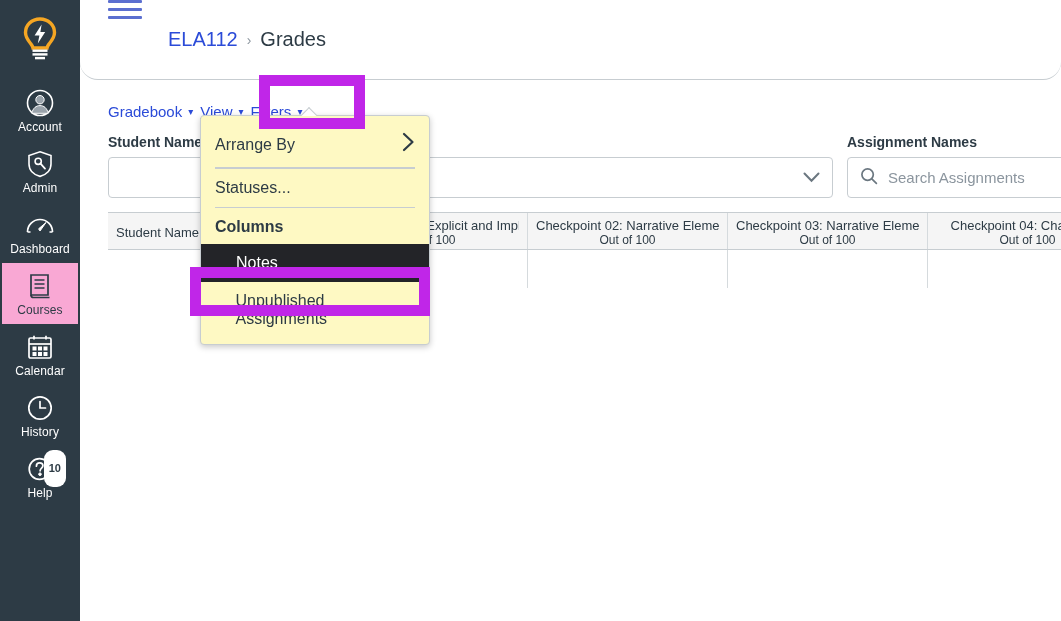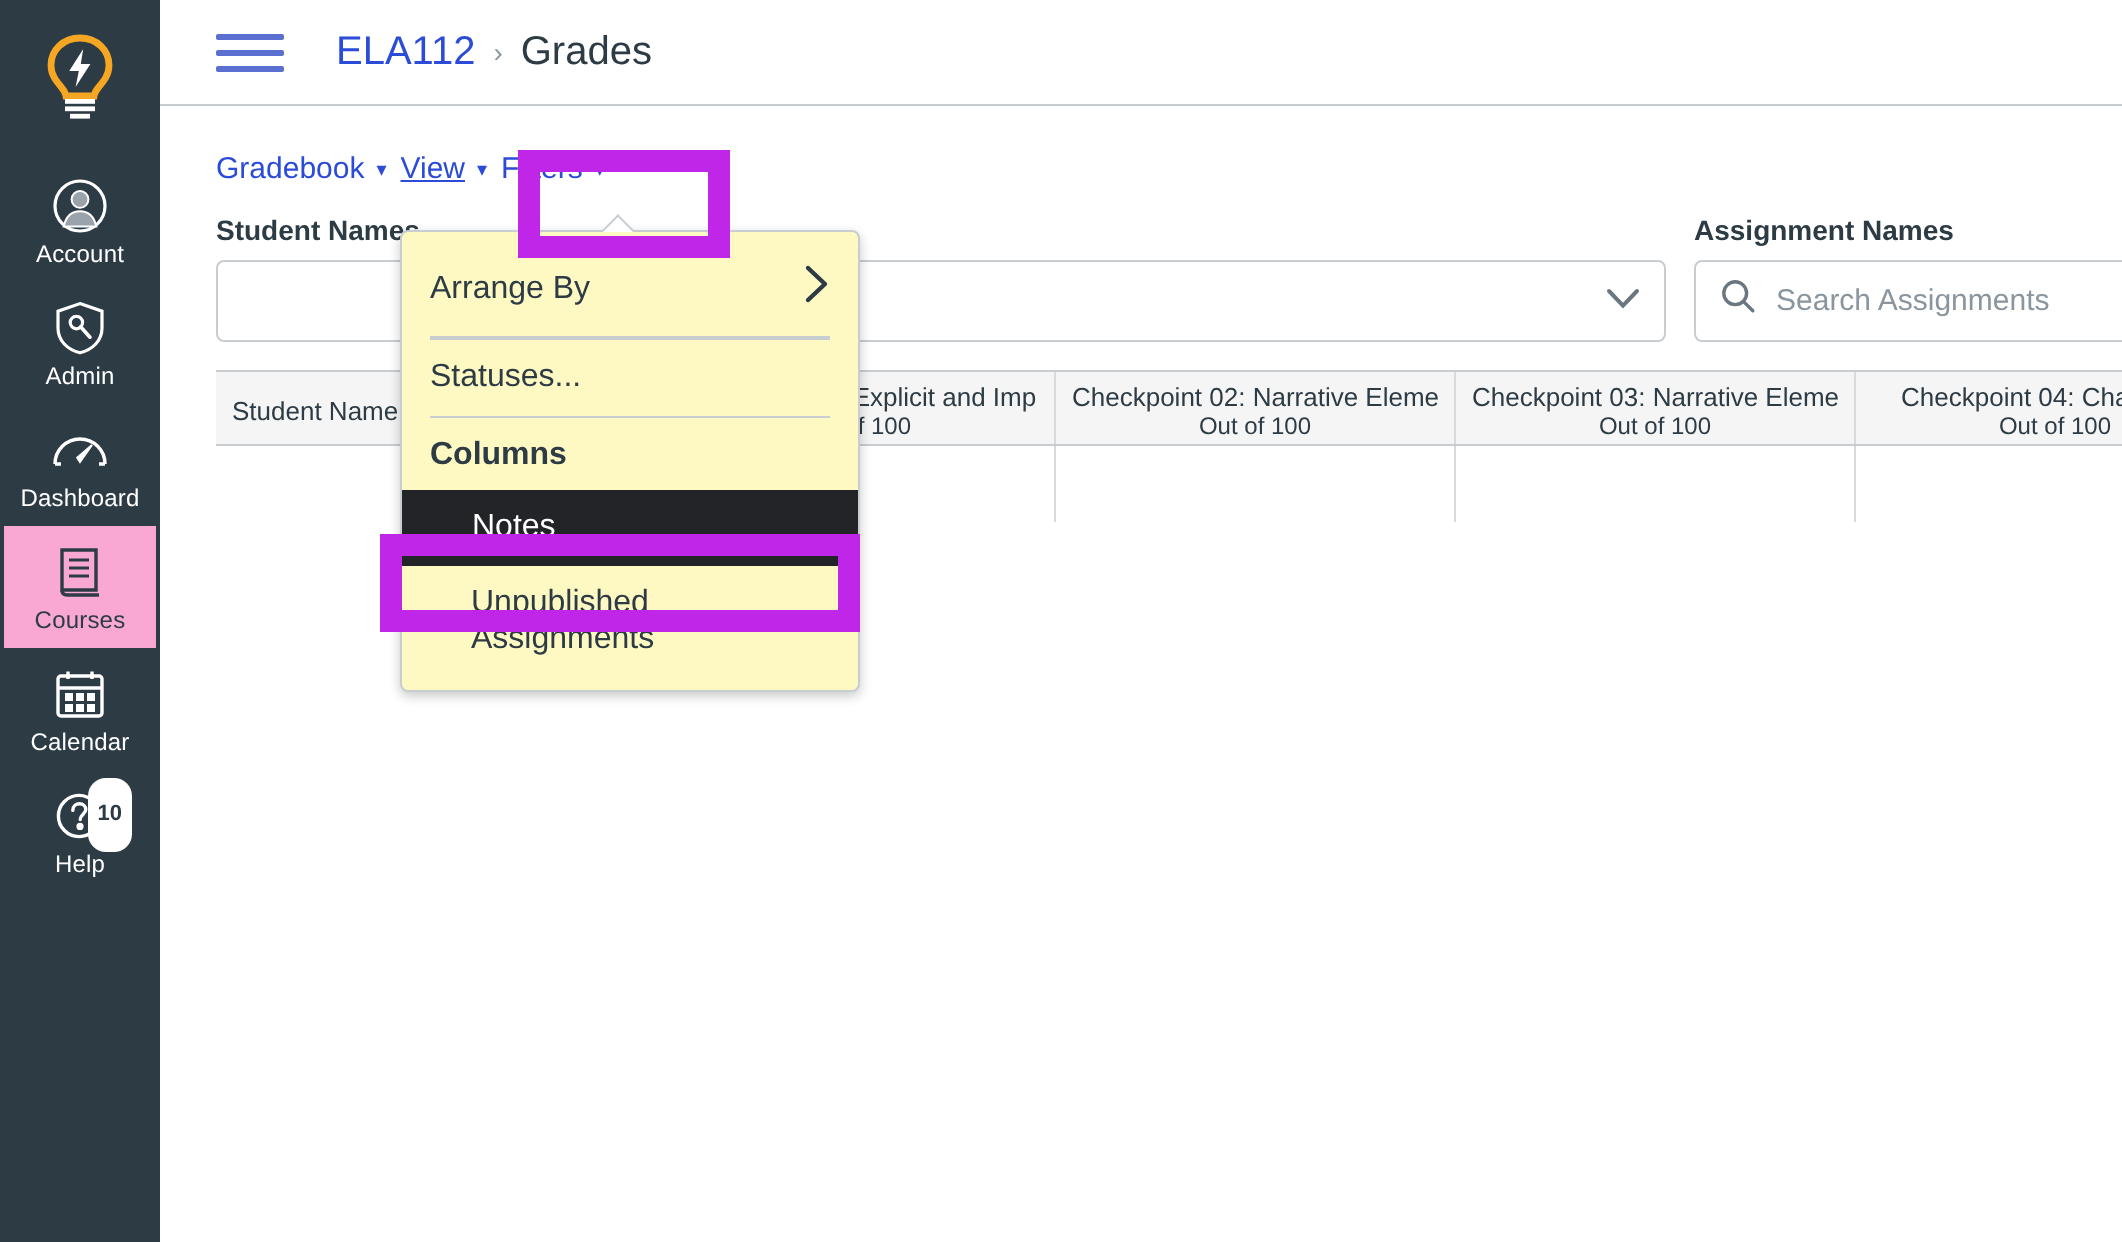--- a/index.html
+++ b/index.html
@@ -44,25 +44,26 @@
   }
 
   
   .main {
     position: absolute; left: 80px; top: 0;
     width: 981px; height: 621px;
     background: #ffffff;
   }
 
   .topbar {
-    height: 53px;
-    display: flex; align-items: center;
+    height: 80px;
+    display: flex; 
     padding-left: 28px;
     border-bottom: 1px solid #C7CDD1;
     margin-right: 0;
+    border-radius: 18px;
   }
   .hamburger { width: 34px; display: flex; flex-direction: column; gap: 5px; cursor: pointer; }
   .hamburger span { display: block; height: 3px; background: #5B6FD0; border-radius: 1px; }
   .breadcrumb { margin-left: 26px; font-size: 20px; display: flex; align-items: center; gap: 9px; }
   .bc-link { color: #2B4BD8; text-decoration: none; cursor: pointer; }
   .bc-sep { color: #8B959E; font-size: 14px; }
   .bc-current { color: #2D3B45; }
 
   .menubar {
     padding: 23px 0 0 28px;
@@ -258,20 +259,29 @@
         <rect x="17" y="13" width="3" height="3" fill="#ffffff"></rect>
         <rect x="6" y="18.5" width="3" height="3" fill="#ffffff"></rect>
         <rect x="11.5" y="18.5" width="3" height="3" fill="#ffffff"></rect>
         <rect x="17" y="18.5" width="3" height="3" fill="#ffffff"></rect>
       </svg>
     </span>
     <span class="gn-label">Calendar</span>
   </div>
 
 
+  <div class="gn-item">
+    <span class="gn-icon">
+      <svg width="26" height="26" viewBox="0 0 26 26">
+        <circle cx="13" cy="13" r="11.2" stroke="#ffffff" stroke-width="1.7" fill="none"></circle>
+        <path d="M13 6.5 V13 H18.5" stroke="#ffffff" stroke-width="1.7" fill="none" stroke-linecap="round"></path>
+      </svg>
+    </span>
+    <span class="gn-label">History</span>
+  </div>
 
   <div class="gn-item">
     <span class="gn-icon">
       <svg width="26" height="26" viewBox="0 0 26 26">
         <circle cx="12.5" cy="13" r="10.3" stroke="#ffffff" stroke-width="1.7" fill="none"></circle>
         <path d="M9.4 10.2 C9.4 8 11 6.9 12.7 6.9 C14.6 6.9 15.9 8.1 15.9 9.8 C15.9 12 13.1 12.3 13.1 14.8" stroke="#ffffff" stroke-width="1.7" fill="none" stroke-linecap="round"></path>
         <circle cx="13" cy="18.2" r="1.3" fill="#ffffff"></circle>
       </svg>
       <span class="gn-badge">10</span>
     </span>

